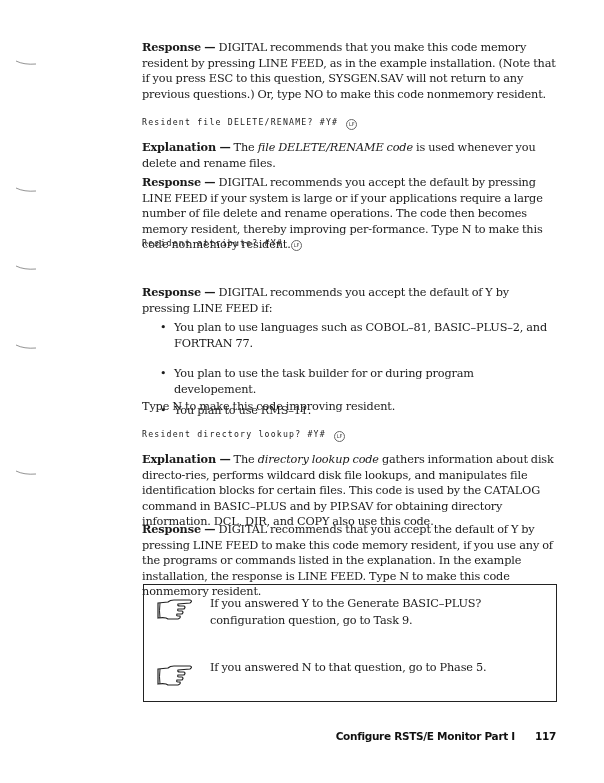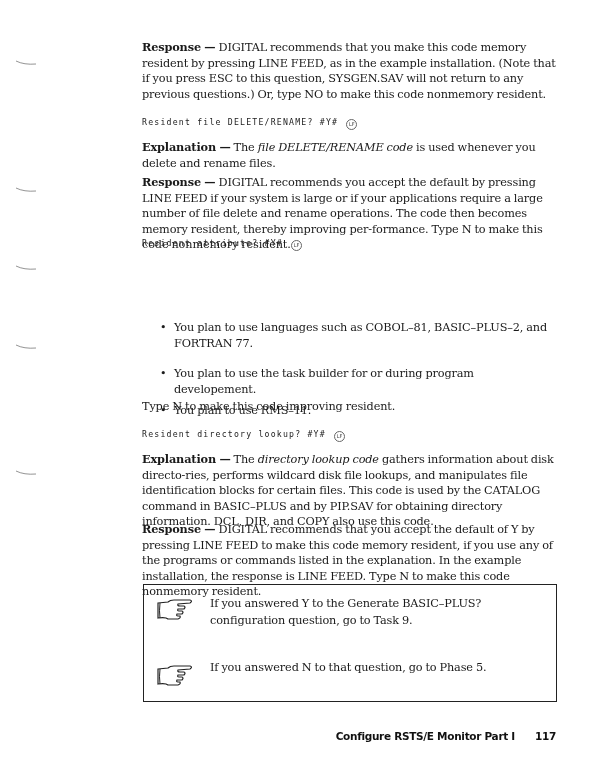--- a/index.html
+++ b/index.html
@@ -59,20 +59,23 @@
     <b>Explanation —</b><span> The </span><i>file DELETE/RENAME code</i><span> is used whenever you delete and rename files.</span>
   </p>
 
   <p class="para col" style="top:175px">
     <b>Response —</b><span> DIGITAL recommends you accept the default by pressing LINE FEED if your system is large or if your applications require a large number of file delete and rename operations. The code then becomes memory resident, thereby improving per-formance. Type N to make this code nonmemory resident.</span>
   </p>
 
   <div class="mono" style="top:238px"><span>Resident attribute? #Y# </span><span class="key">LF</span></div>
 
 
+  <p class="para col" style="top:285px">
+    <b>Response —</b><span> DIGITAL recommends you accept the default of Y by pressing LINE FEED if:</span>
+  </p>
 
   <ul class="bullets" style="top:320px">
     <li>You plan to use languages such as COBOL–81, BASIC–PLUS–2, and FORTRAN 77.</li>
     <li style="margin-top:15px">You plan to use the task builder for or during program developement.</li>
     <li style="margin-top:6px">You plan to use RMS–11.</li>
   </ul>
 
   <p class="para col" style="top:399px">Type N to make this code improving resident.</p>
 
   <div class="mono" style="top:429px"><span>Resident directory lookup? #Y# </span><span class="key">LF</span></div>

